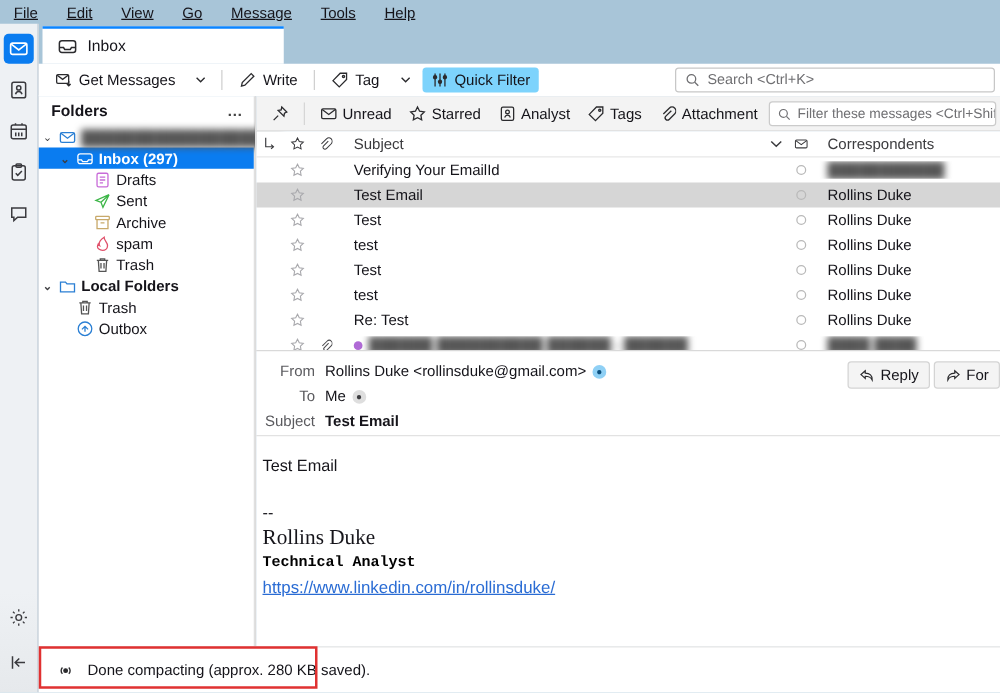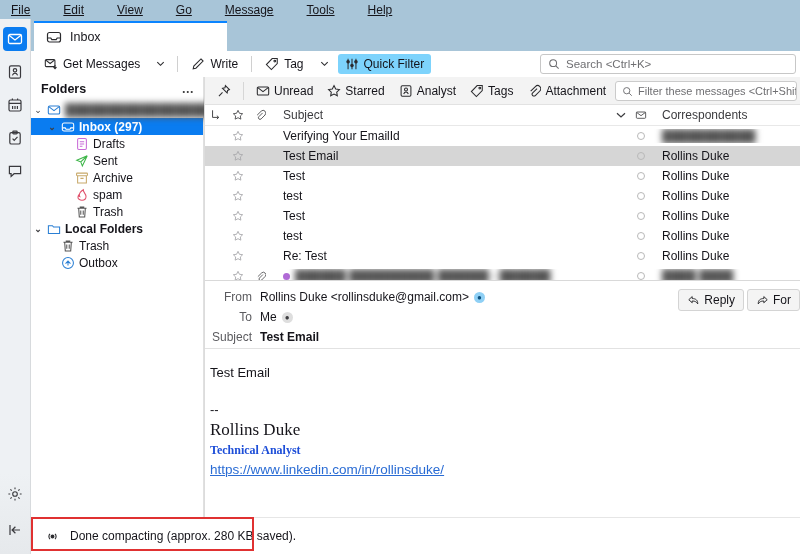--- a/index.html
+++ b/index.html
@@ -10,21 +10,21 @@
     color: #15141a;
     background: #ffffff;
     overflow: hidden;
   }
   .app { position: relative; width: 800px; height: 554px; background: #a8c5d8; }
 
   
   .menubar {
     position: absolute; top: 0; left: 0; width: 660px; height: 19px;
     background: #a8c5d8;
-    display: flex; align-items: center; padding-left: 4px; gap: 19px;
+    display: flex; align-items: center; padding-left: 4px; gap: 9px;
   }
   .menu-item {
     font-size: 12px; color: #15141a; padding: 1px 7px; line-height: 16px;
     white-space: nowrap; cursor: default;
   }
   .menu-item u { text-decoration: underline; }
 
   
   .tabstrip {
     position: absolute; top: 19px; left: 0; width: 800px; height: 32px;
@@ -174,22 +174,22 @@
   }
 
   
   .msgbody {
     position: absolute; top: 348px; left: 205px; width: 595px; height: 169px;
     background: #ffffff; border-top: 1px solid #e2e2e2; padding: 14px 0 0 5px;
     overflow: hidden;
   }
   .body-line { font-size: 13px; line-height: 19px; }
   .sig-name { font-family: "Liberation Serif", serif; font-size: 17px; line-height: 22px; }
-  .sig-title { color: #1d4ed8; font-size: 12px; font-weight: bold; line-height: 18px;
-               font-family: Liberation Serif, serif; }
+  .sig-title { color: #000000; font-size: 12px; font-weight: bold; line-height: 18px;
+               font-family: Liberation Mono, monospace; }
   .sig-link { color: #2a6cd4; text-decoration: underline; font-size: 13.5px; line-height: 21px; }
 
   
   .statusbar {
     position: absolute; left: 31px; bottom: 0; width: 769px; height: 37px;
     background: #ffffff; border-top: 1px solid #e6e6e6;
     display: flex; align-items: center;
   }
   .status-highlight {
     position: absolute; left: 31px; bottom: 3px; width: 223px; height: 34px;

